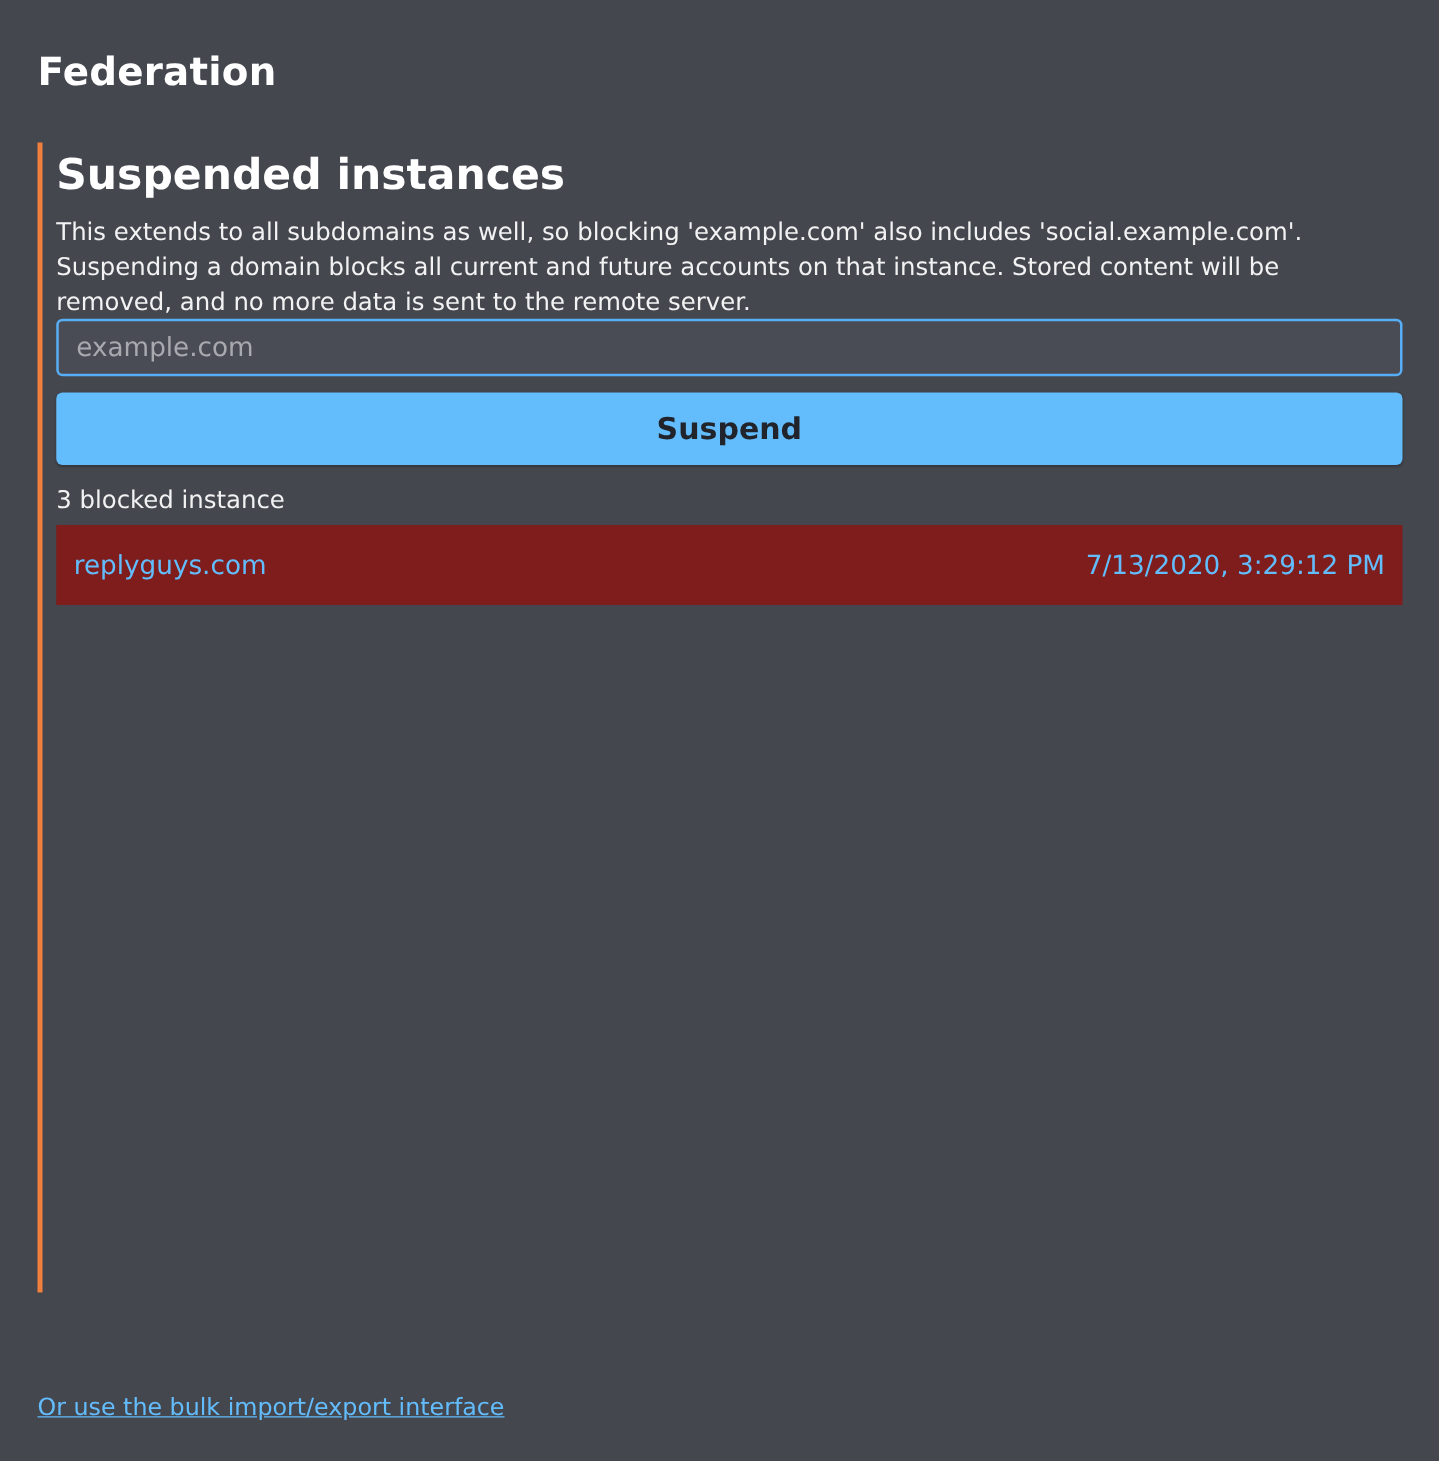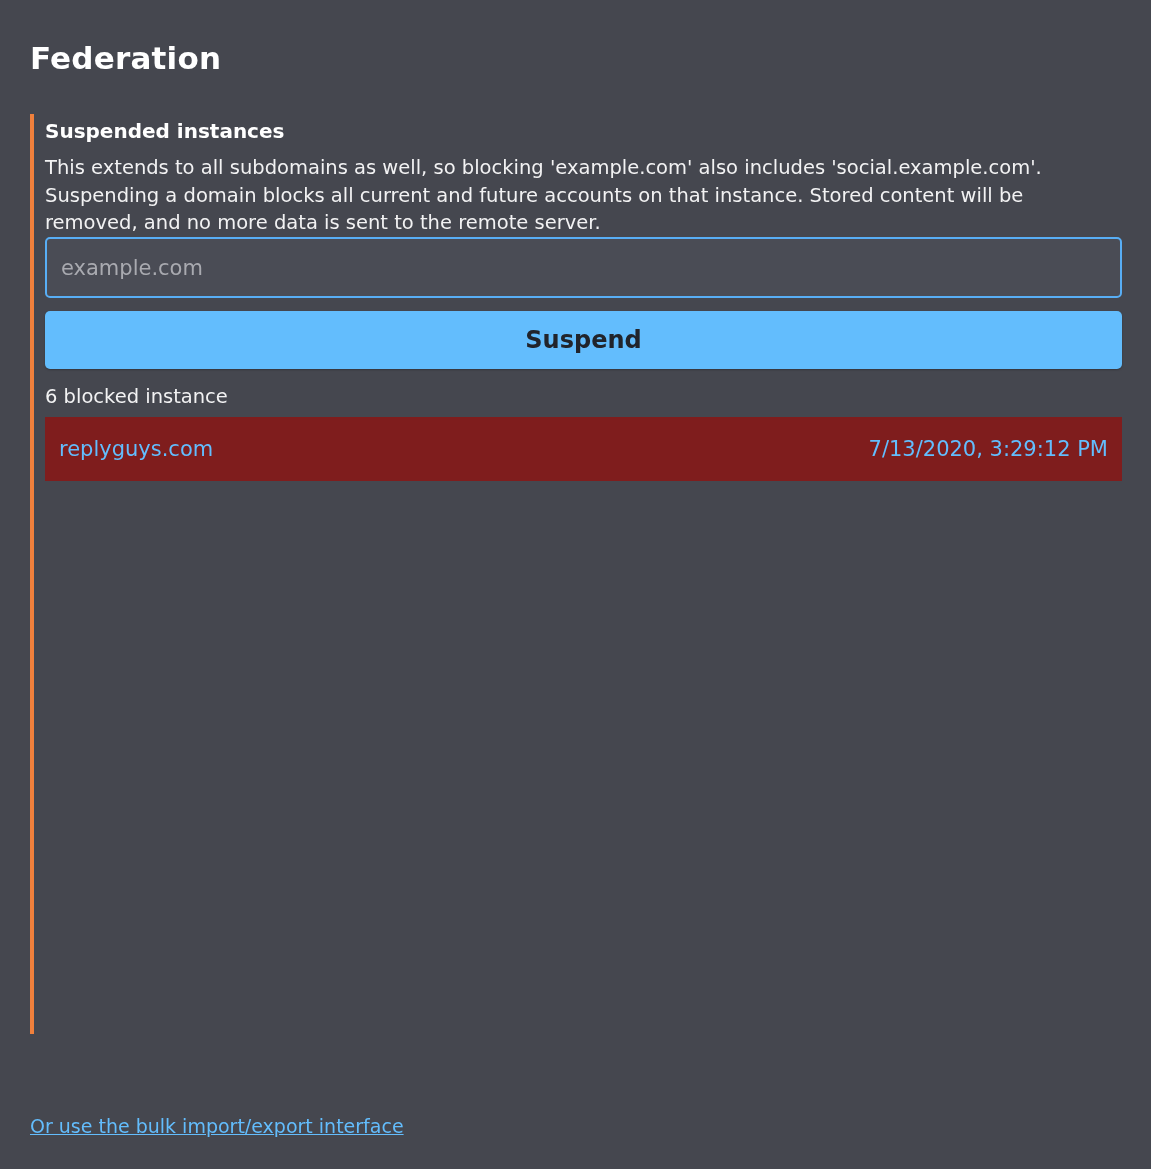--- a/index.html
+++ b/index.html
@@ -27,21 +27,21 @@
   .section {
     margin: 38px 0 0 30px;
     border-left: 4px solid #f0803c;
     padding-left: 11px;
     min-height: 920px;
     box-sizing: border-box;
     position: relative;
   }
 
   .section-title {
-    font-size: 20px;
+    font-size: 34px;
     font-weight: bold;
     color: #ffffff;
     margin: 0;
     line-height: 1.3;
     padding-top: 4px;
   }
 
   .section-desc {
     font-size: 19.5px;
     color: #f2f2f3;
@@ -58,21 +58,21 @@
     font-weight: bold;
     color: #ffffff;
     margin-top: 38px;
     margin-bottom: 9px;
   }
 
   .search-input {
     display: block;
     width: 1077px;
     box-sizing: border-box;
-    height: 61px;
+    height: 46px;
     background: #4a4c55;
     border: 2px solid #58aef5;
     border-radius: 5px;
     color: #ffffff;
     font-size: 21px;
     font-family: "DejaVu Sans", sans-serif;
     padding: 0 14px;
     outline: none;
   }
   .search-input::placeholder {
@@ -148,21 +148,21 @@
   <div class="section-desc">
     <p>This extends to all subdomains as well, so blocking 'example.com' also includes 'social.example.com'.</p>
     <p>Suspending a domain blocks all current and future accounts on that instance. Stored content will be removed, and no more data is sent to the remote server.</p>
   </div>
 
 
   <input class="search-input" type="text" placeholder="example.com" style="">
 
   <button class="suspend-button">Suspend</button>
 
-  <div class="blocked-count">6 blocked instance</div>
+  <div class="blocked-count">3 blocked instance</div>
 
   <div class="instance-row">
     <a class="instance-domain" href="#">replyguys.com</a>
     <span class="instance-date">7/13/2020, 3:29:12 PM</span>
   </div>
 
 </div>
 
 <div class="bulk-link-wrap">
   <a class="bulk-link" href="#">Or use the bulk import/export interface</a>

